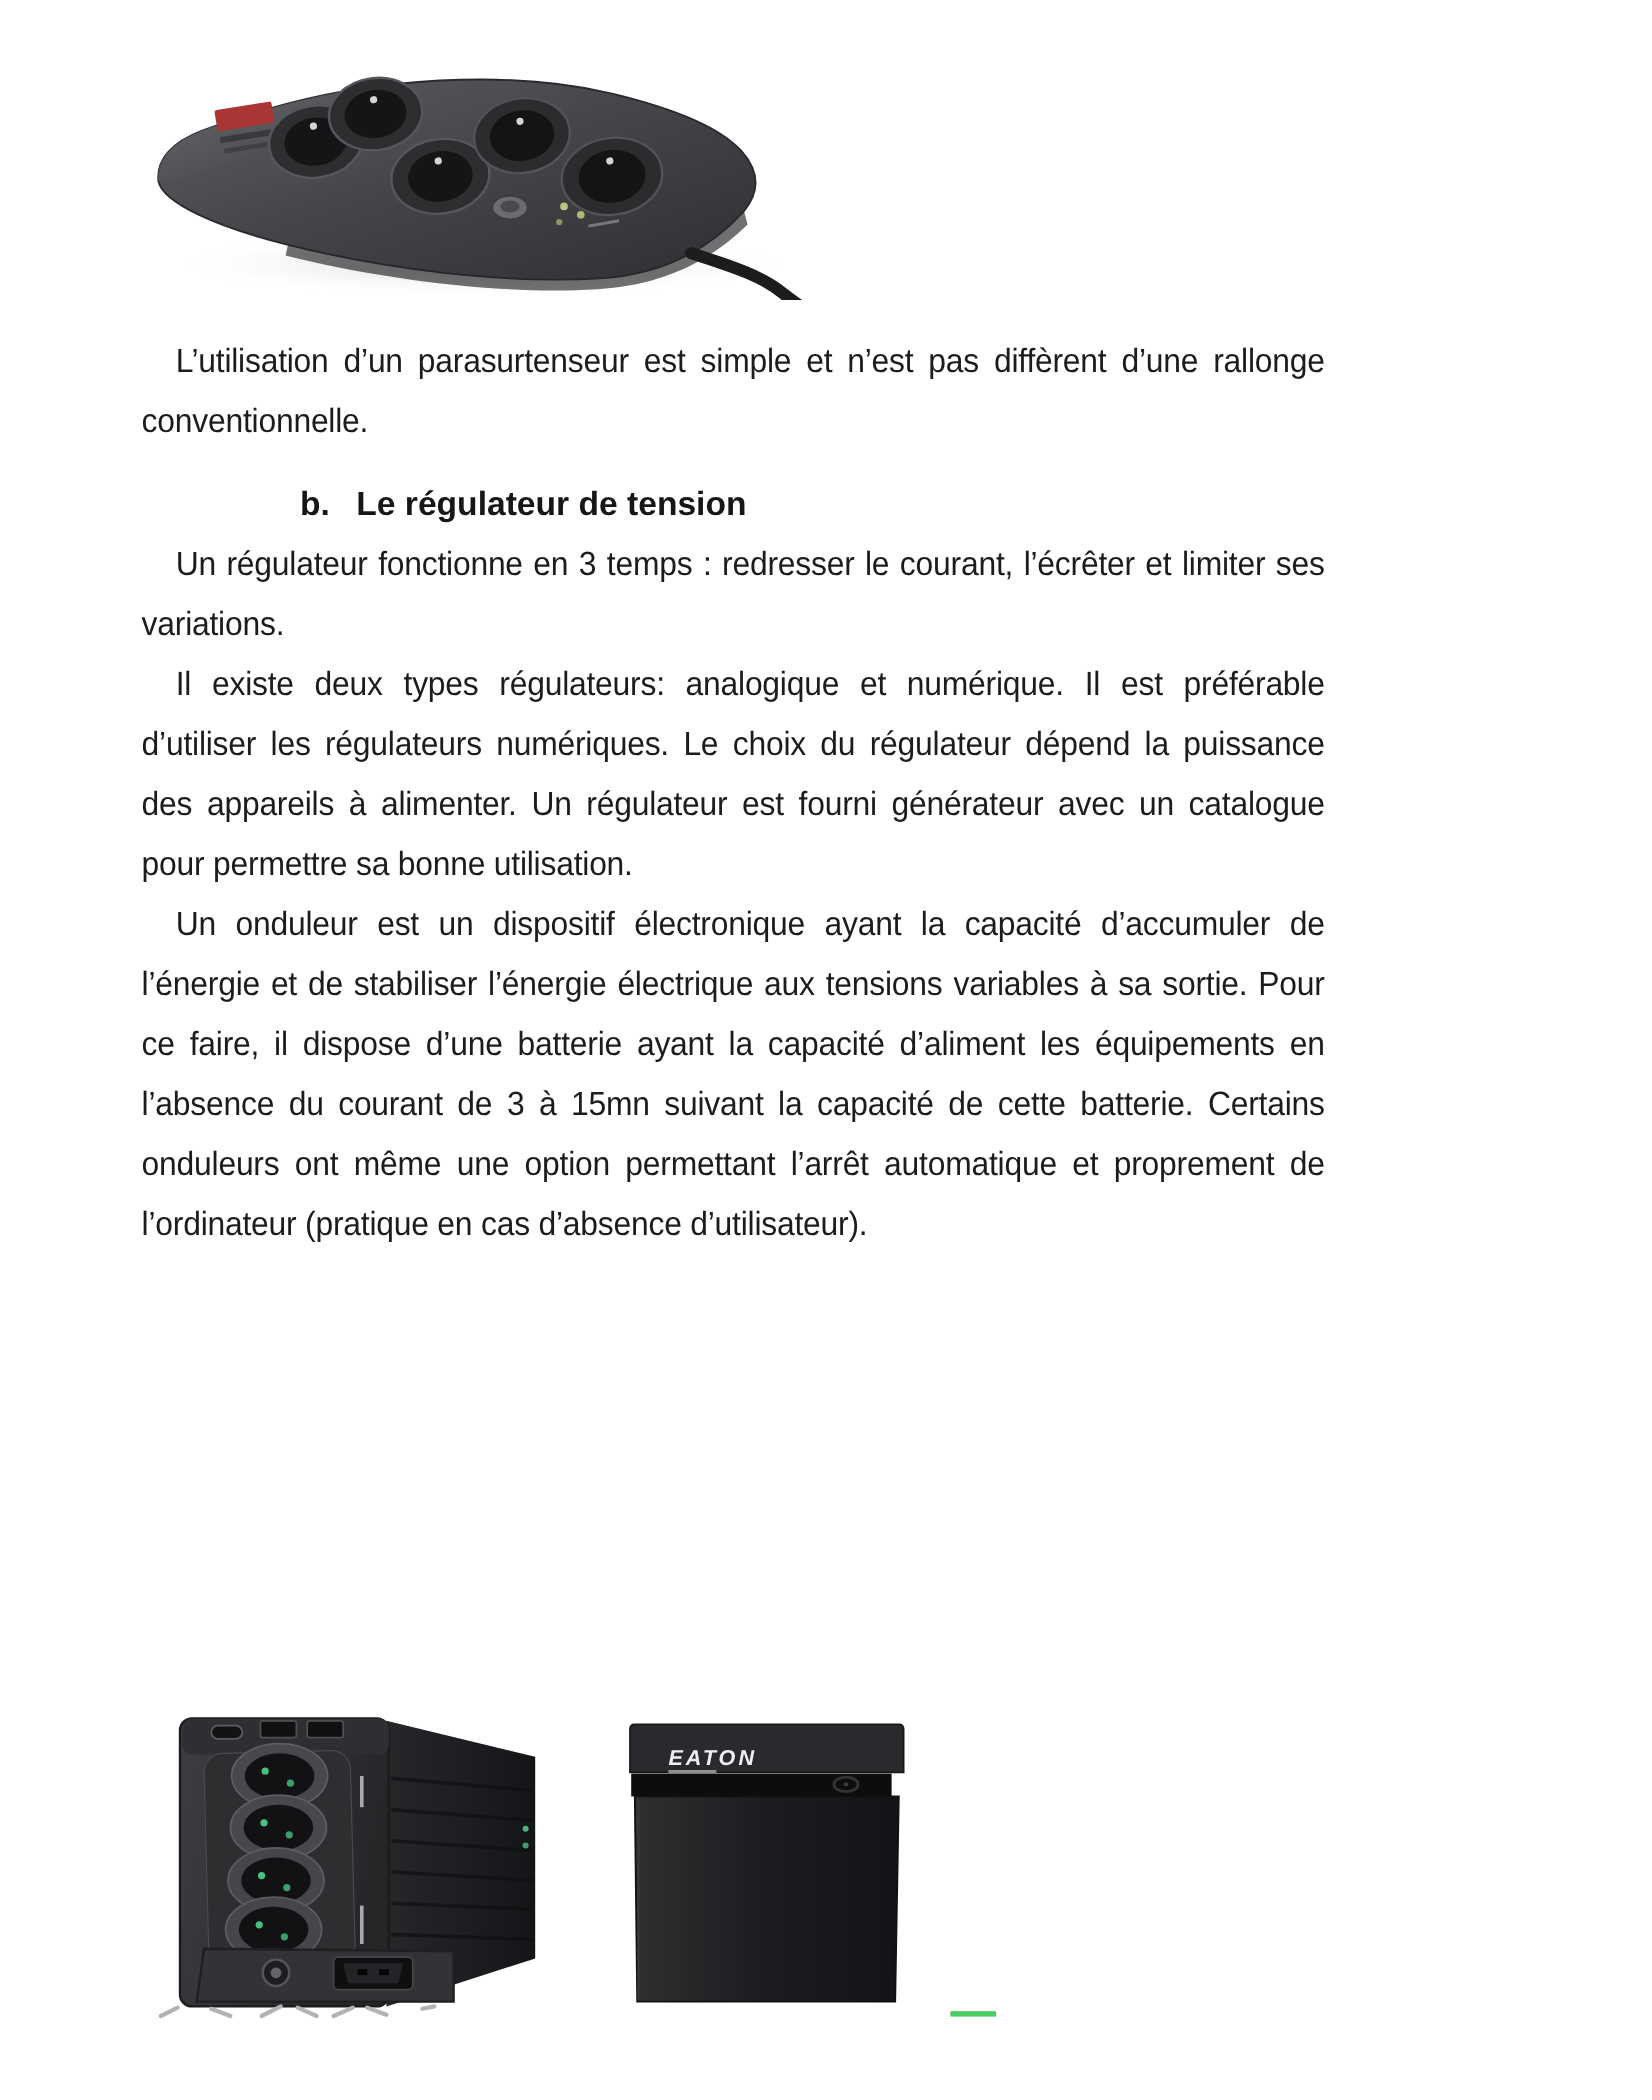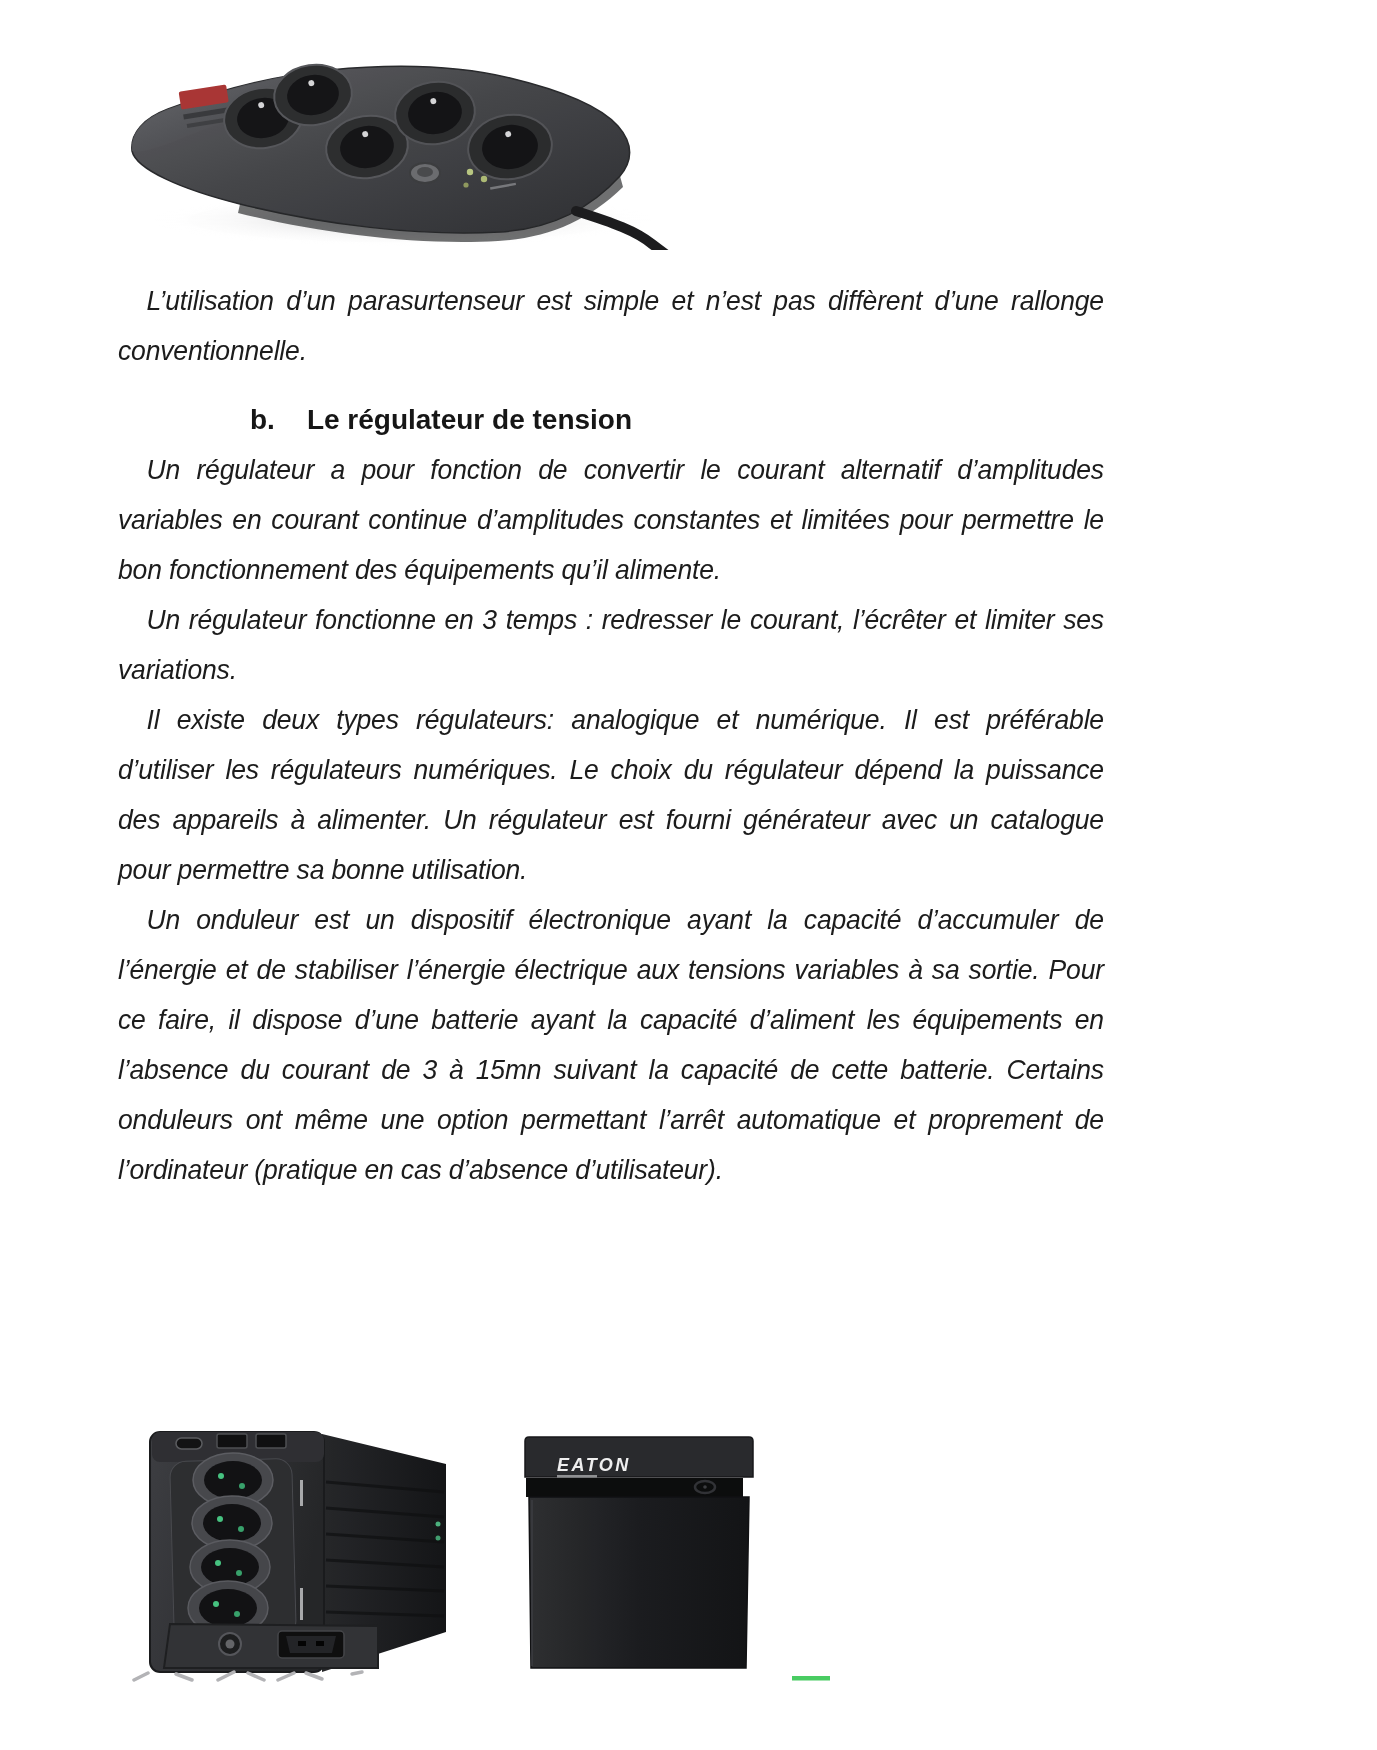--- a/index.html
+++ b/index.html
@@ -4,34 +4,34 @@
 <style>
   html,body{margin:0;padding:0;}
   body{
     width:1377px;height:1750px;position:relative;background:#ffffff;
     font-family:"Liberation Sans",sans-serif;color:#1b1b1b;overflow:hidden;
   }
   .page{position:absolute;left:0;top:0;width:1377px;height:1750px;background:#fff;}
 
   
   .textflow{position:absolute;left:118px;top:276px;width:1045px;}
-  .para{margin:0;padding:0;font-style:italic;}
+  .para{margin:0;padding:0;}
   .tline{
     font-size:28px;line-height:50px;height:50px;width:1040px;
     letter-spacing:-0.2px;color:#1c1c1c;
     text-align:justify;text-align-last:justify;
     transform:scaleX(0.948);transform-origin:0 50%;
   }
   .tline.last{text-align-last:left;}
   .tline.first{text-indent:30px;}
   .heading{
     margin:19px 0 0 0;padding-left:132px;font-size:28px;line-height:50px;
     font-weight:bold;color:#161616;
   }
-  .heading .htext{margin-left:32px;}
+  .heading .htext{margin-left:22px;}
 
   
   .photo{position:absolute;filter:saturate(.92) contrast(.97);}
   #photo-top{left:118px;top:55px;width:552px;height:195px;}
   #photo-bottom{left:120px;top:1420px;width:720px;height:272px;}
 </style>
 </head>
 <body>
 
 <div class="page">
@@ -116,25 +116,20 @@
 
     <div class="para">
         <div class="tline first">L’utilisation d’un parasurtenseur est simple et n’est pas diffèrent d’une rallonge</div>
         <div class="tline last">conventionnelle.</div>
       </div>
 
     <div class="heading">
       <span class="num">b.</span><span class="htext">Le régulateur de tension</span>
     </div>
 
-    <div class="para">
-        <div class="tline first">Un régulateur a pour fonction de convertir le courant alternatif d’amplitudes</div>
-        <div class="tline">variables en courant continue d’amplitudes constantes et limitées pour permettre le</div>
-        <div class="tline last">bon fonctionnement des équipements qu’il alimente.</div>
-      </div>
 
     <div class="para">
         <div class="tline first">Un régulateur fonctionne en 3 temps : redresser le courant, l’écrêter et limiter ses</div>
         <div class="tline last">variations.</div>
       </div>
 
     <div class="para">
         <div class="tline first">Il existe deux types régulateurs: analogique et numérique. Il est préférable</div>
         <div class="tline">d’utiliser les régulateurs numériques. Le choix du régulateur dépend la puissance</div>
         <div class="tline">des appareils à alimenter. Un régulateur est fourni générateur avec un catalogue</div>

